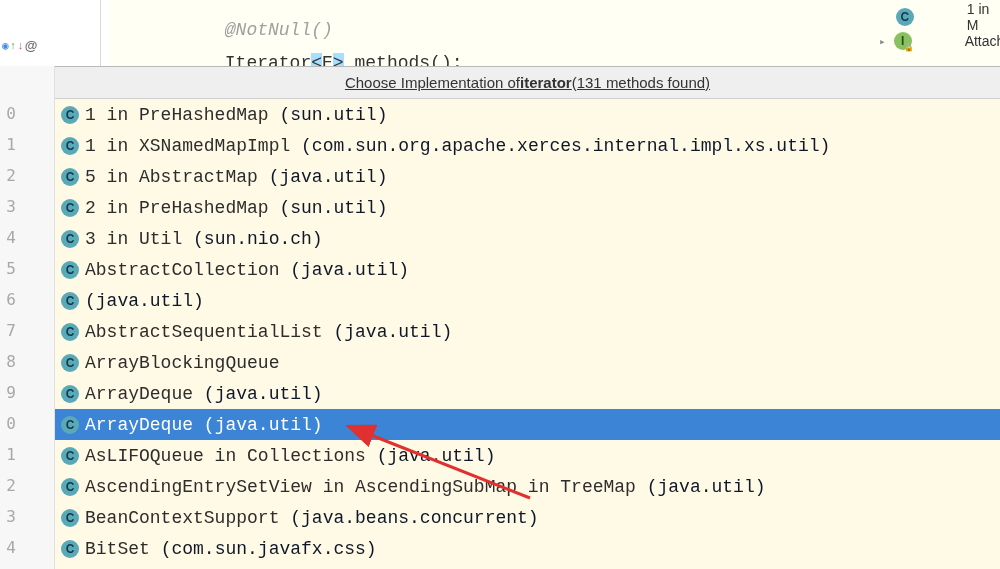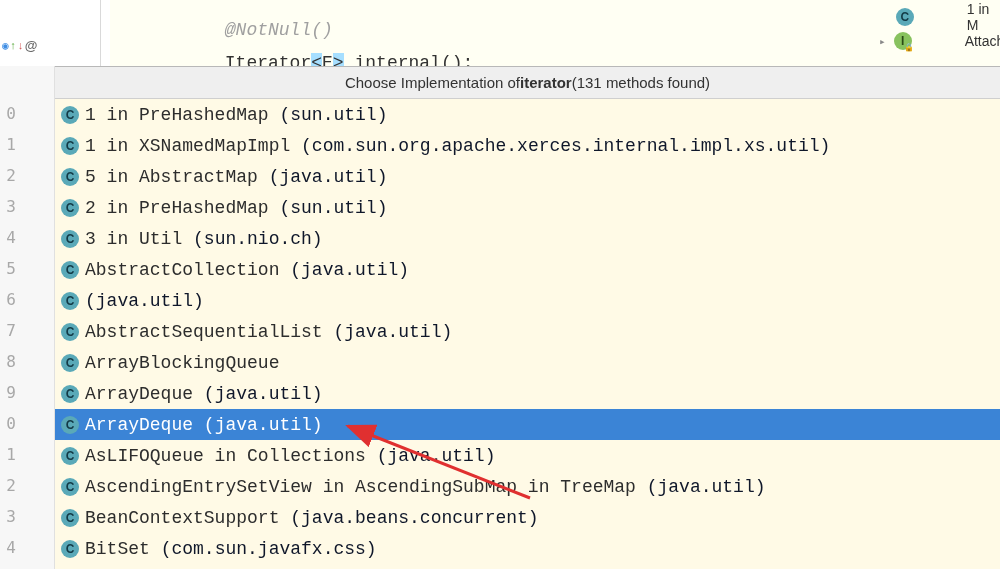--- a/index.html
+++ b/index.html
@@ -143,20 +143,21 @@
     .popup-header {
       height: 32px;
       background: #efefef;
       display: flex;
       align-items: center;
       justify-content: center;
       font-family: sans-serif;
       font-size: 15px;
       color: #333;
       border-bottom: 1px solid #cfcfcf;
+      text-decoration: underline;
     }
     .popup-header b { font-weight: bold; }
     .popup-list {
       flex: 1;
       overflow: hidden;
     }
     .list-row {
       height: 31px;
       display: flex;
       align-items: center;
@@ -218,21 +219,21 @@
       <span class="small-icon icon-at">@</span>
     </div>
   </div>
   <div class="gutter-right-border"></div>
 
   <div class="code-area">
     <div class="code-line annotation-line">
       <span class="annotation-text">@NotNull()</span>
     </div>
     <div class="code-line iterator-line">
-      <span class="code-text">Iterator</span><span class="highlight-generic">&lt;</span><span class="code-text">E</span><span class="highlight-generic">&gt;</span><span class="code-text"> internal();</span>
+      <span class="code-text">Iterator</span><span class="highlight-generic">&lt;</span><span class="code-text">E</span><span class="highlight-generic">&gt;</span><span class="code-text"> methods();</span>
     </div>
   </div>
 
   <div class="right-panel">
     <div class="right-item">
       <span class="right-chevron"></span>
       <span class="class-badge">C</span>
       <span class="right-label">1 in M</span>
     </div>
     <div class="right-item">

